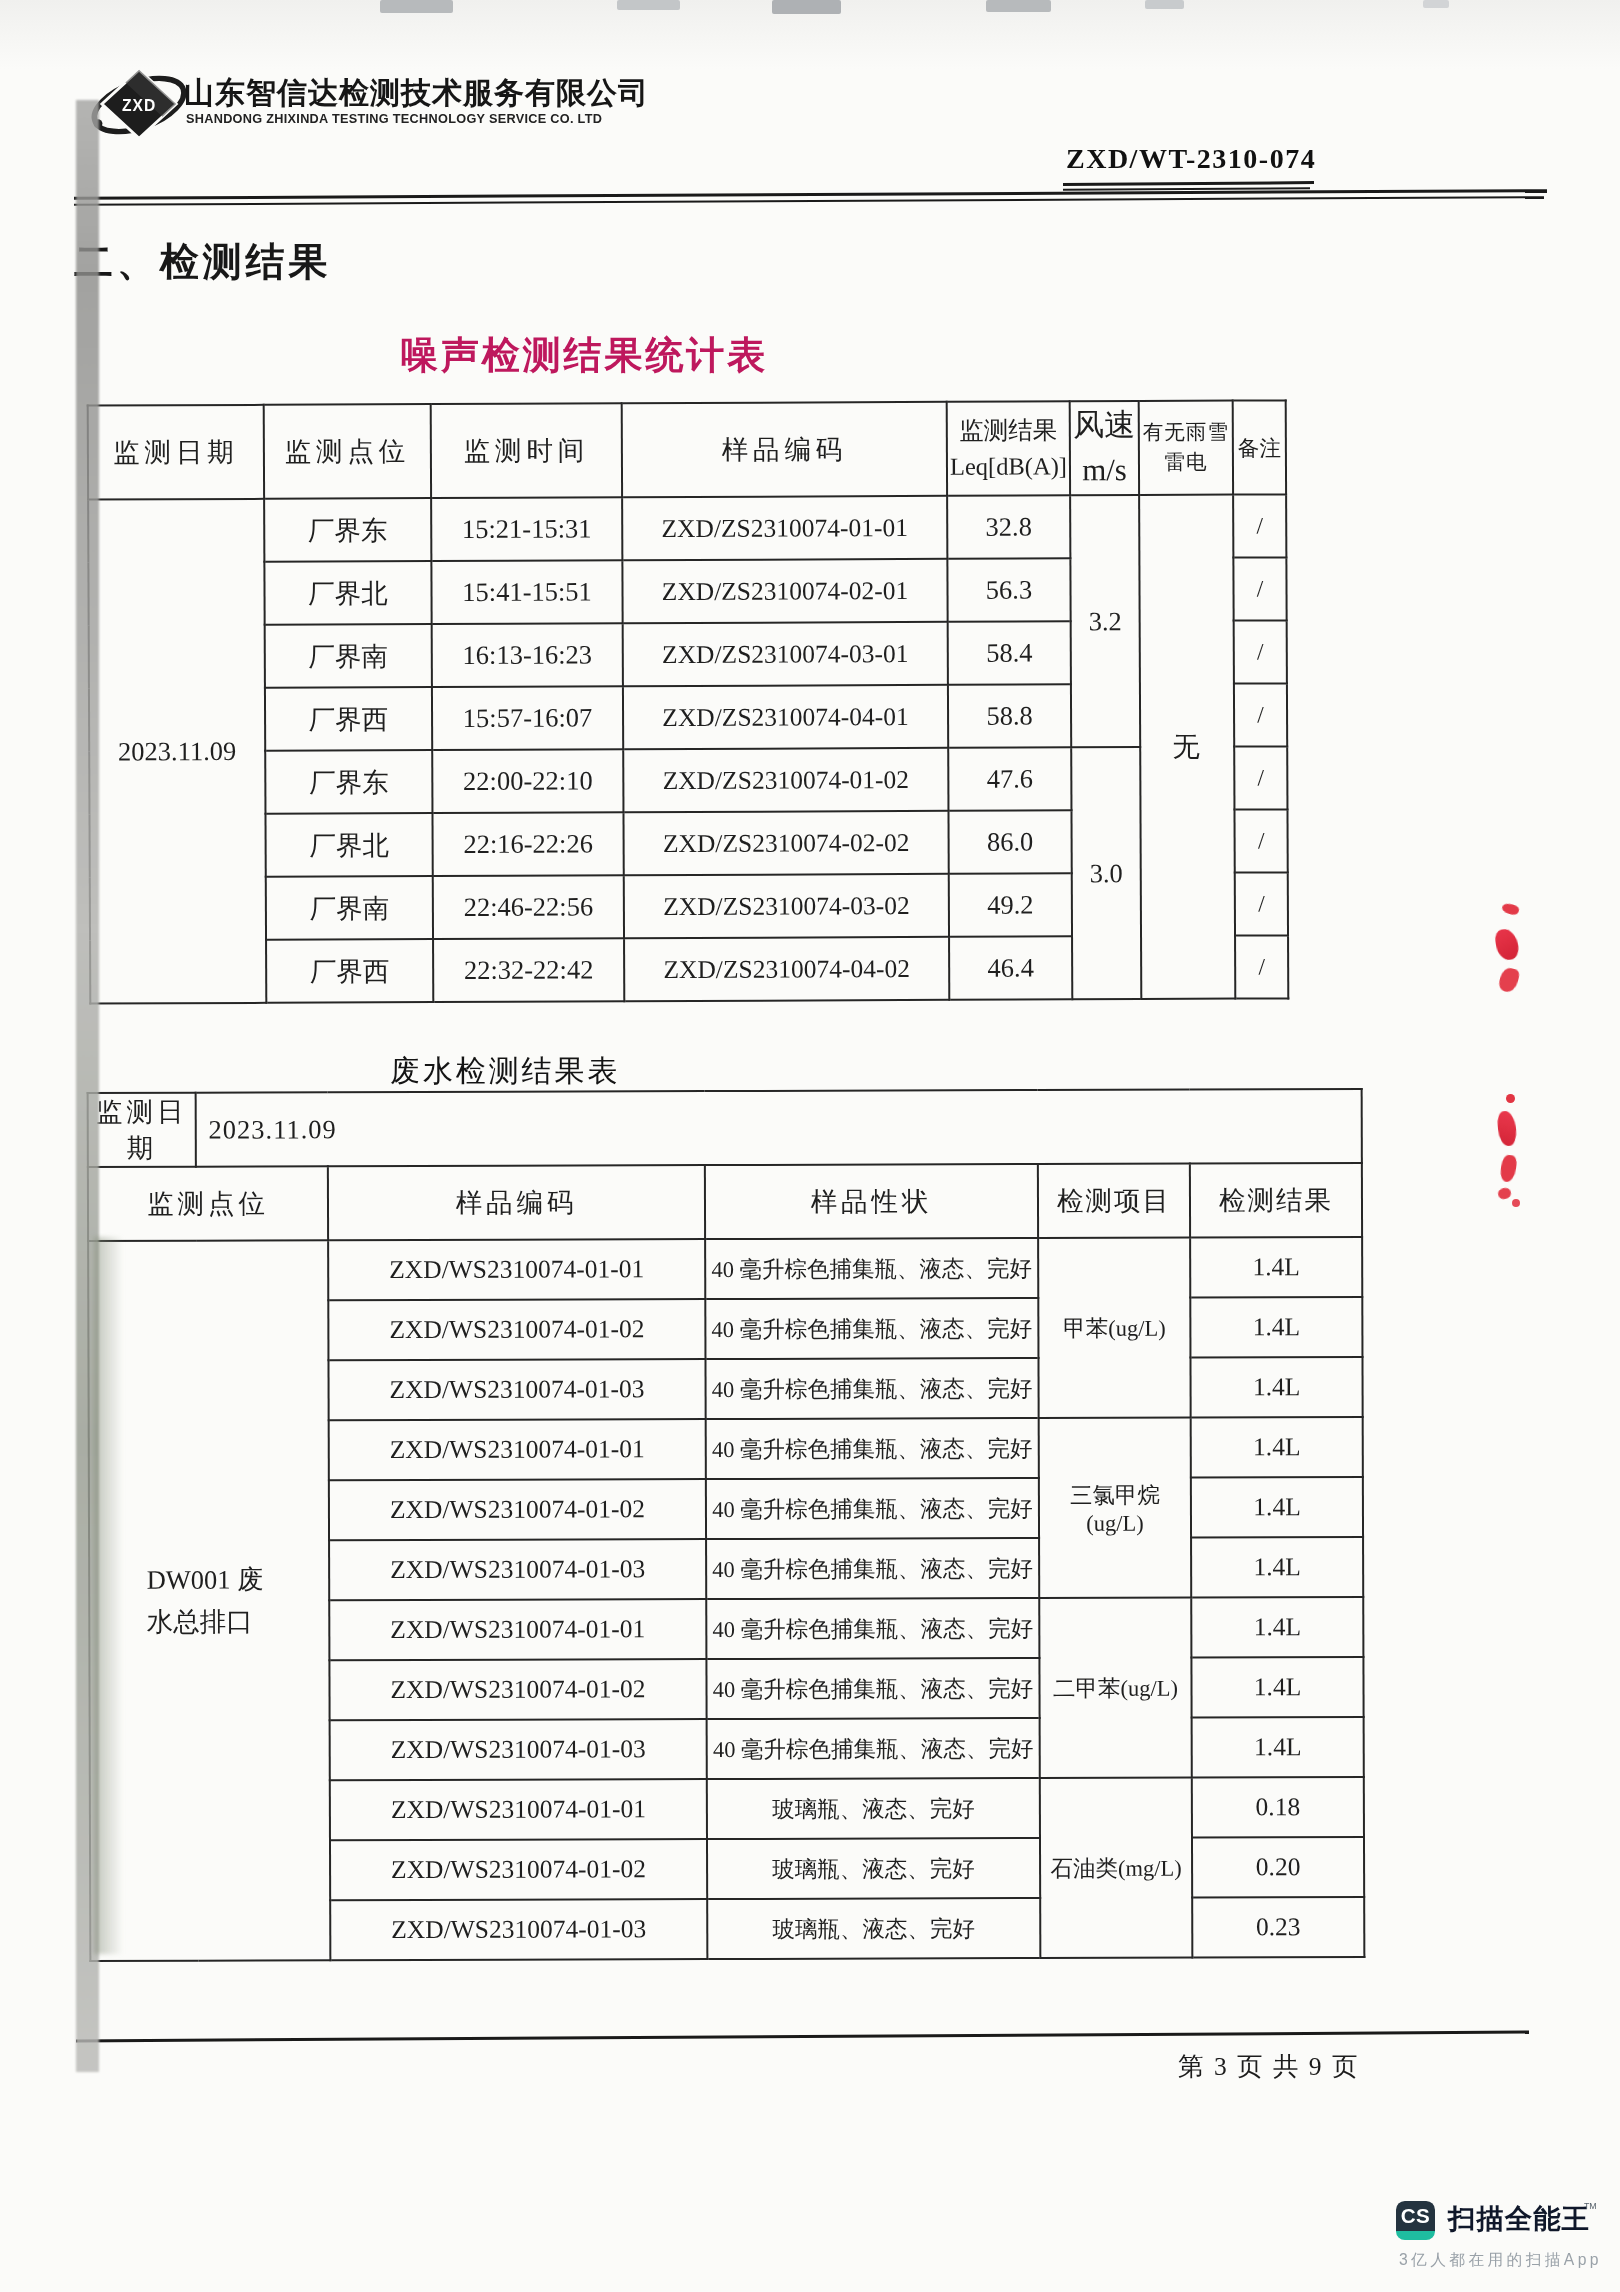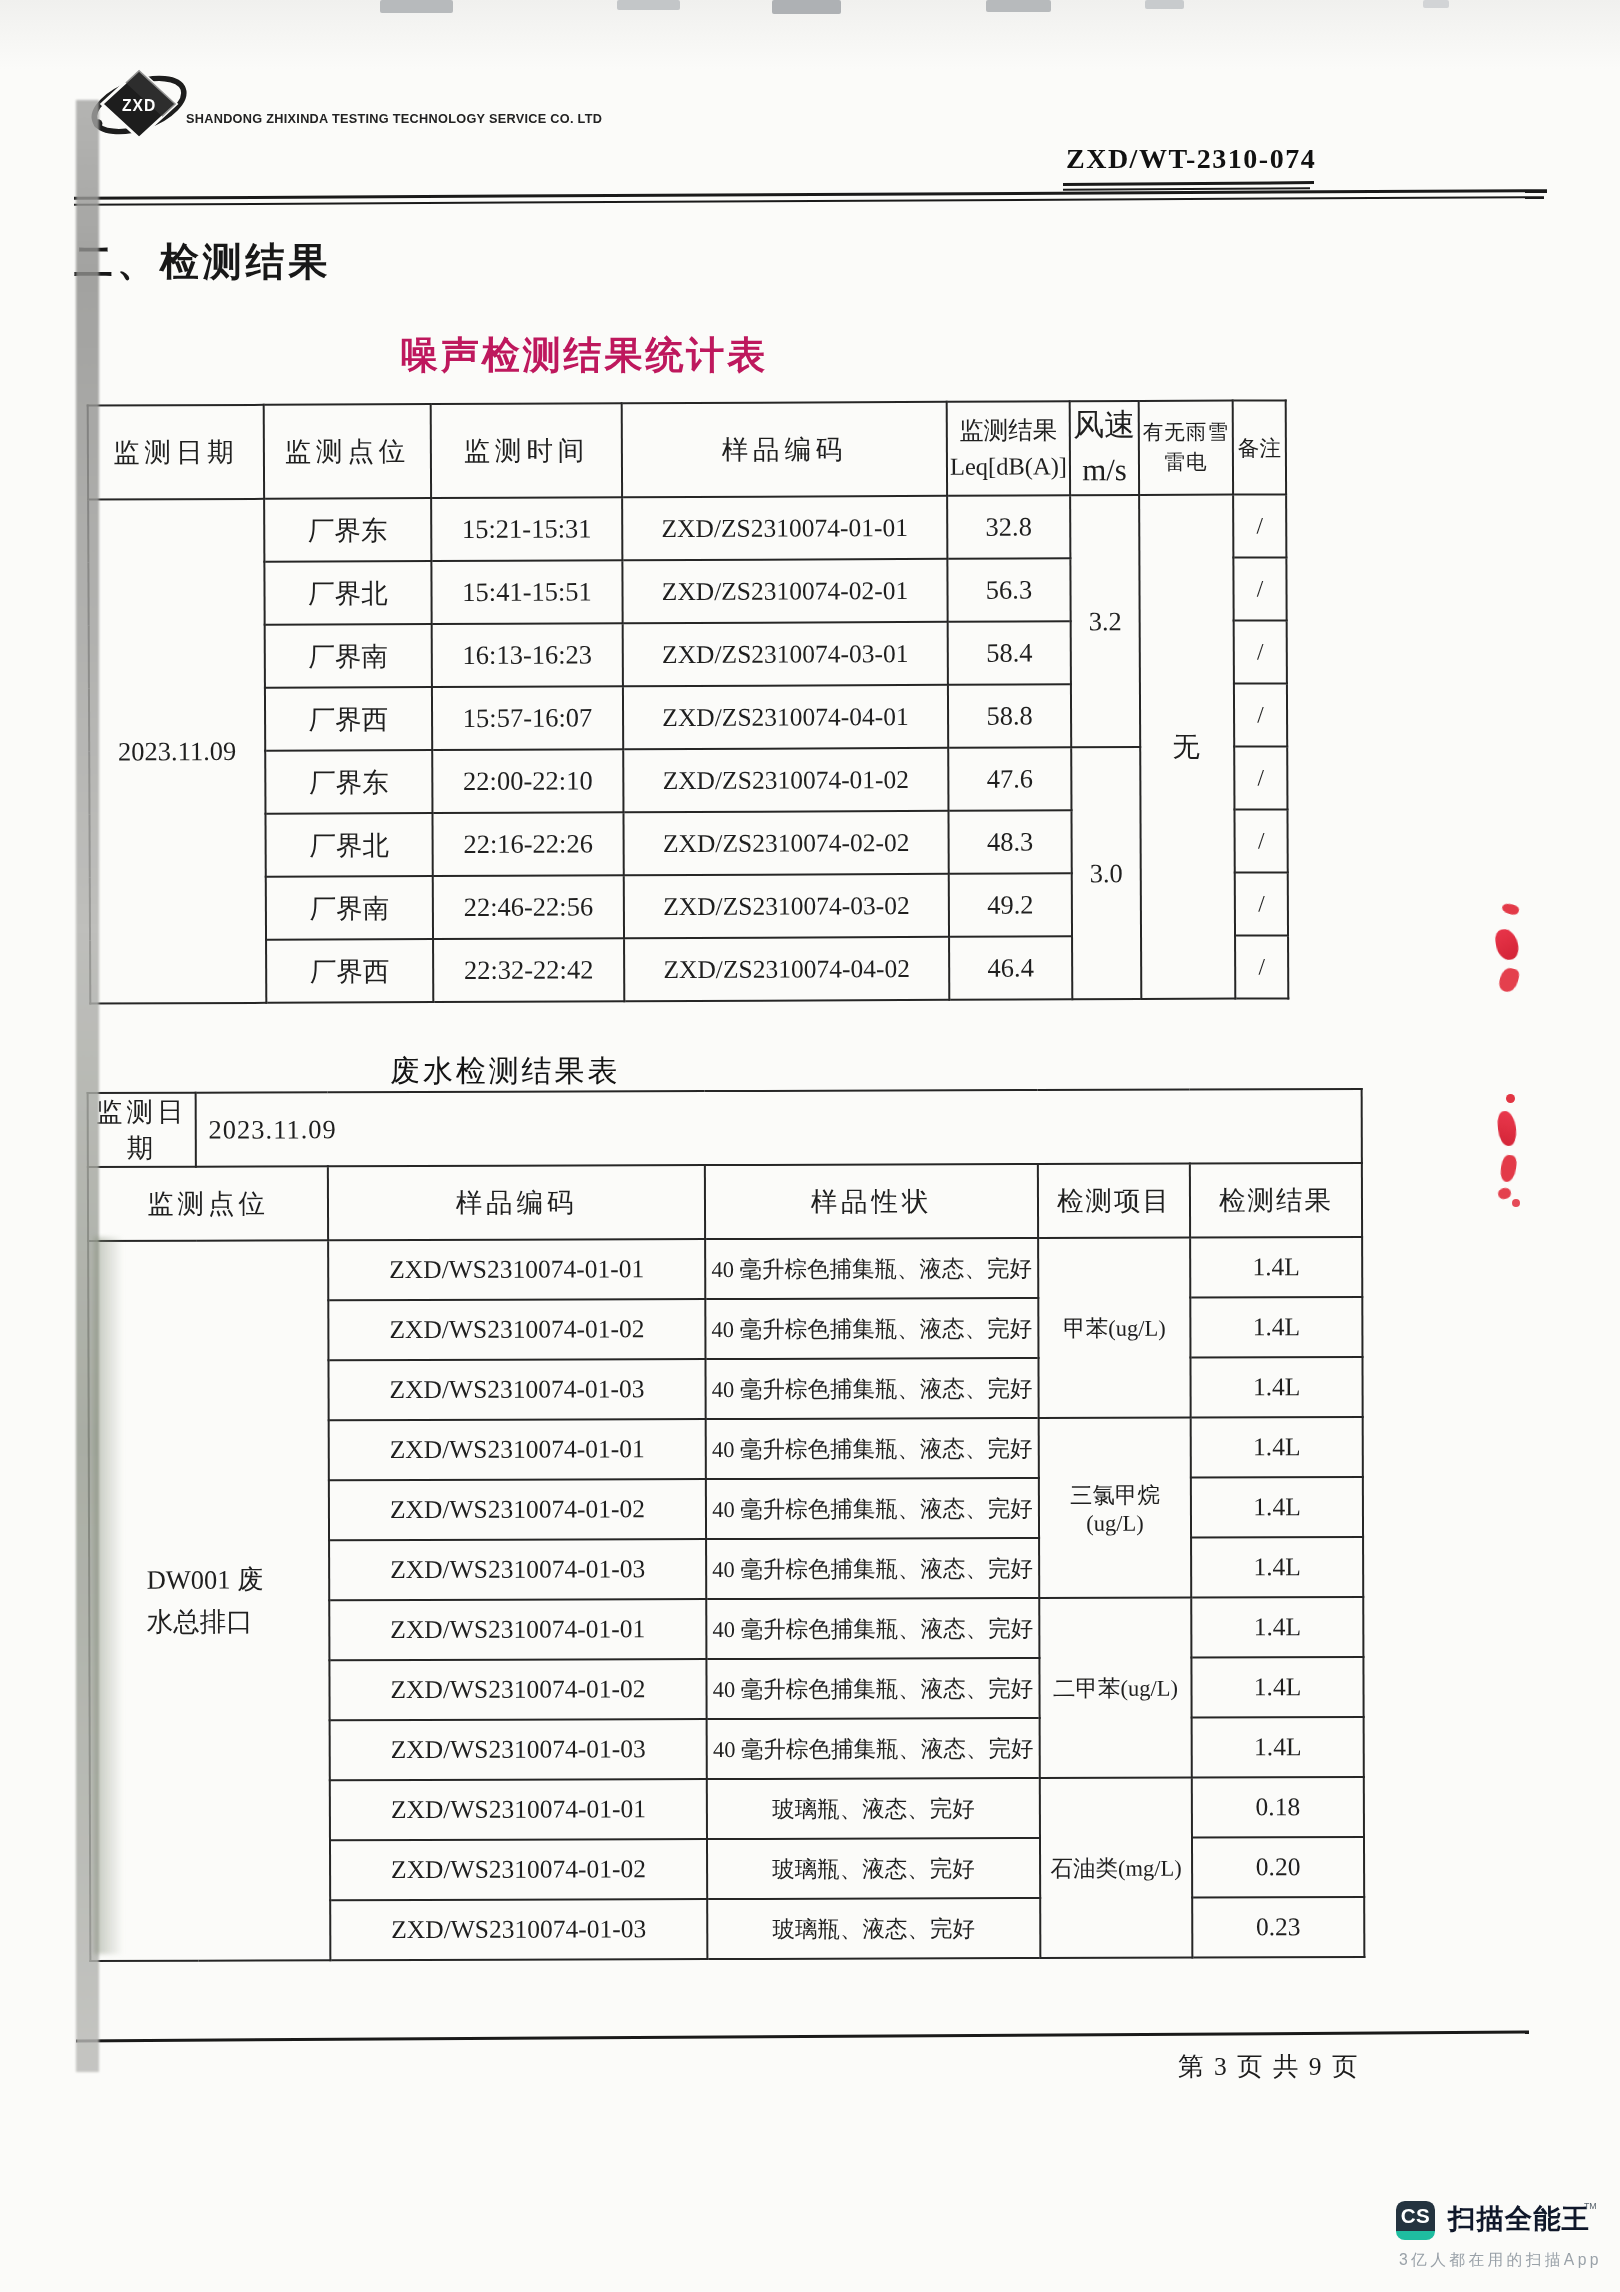--- a/index.html
+++ b/index.html
@@ -103,20 +103,21 @@
   <div class="edge-shadow"></div>
   <div class="edge-shadow2"></div>
 
   <svg class="abs" style="left:88px;top:61px;" width="108" height="88" viewBox="0 0 110 90">
     <ellipse cx="52" cy="45" rx="48" ry="23" fill="none" stroke="#1d1d1d" stroke-width="5.5" transform="rotate(-20 52 45)"></ellipse>
     <circle cx="10" cy="64" r="4.5" fill="#1d1d1d"></circle>
     <polygon points="52,9 90,44 52,79 14,44" fill="#1d1d1d" stroke="#fbfbf9" stroke-width="3"></polygon>
     <polygon points="52,9 90,44 76,57 38,22" fill="#3a3a3a" opacity=".55"></polygon>
     <text x="52" y="51" text-anchor="middle" fill="#ffffff" font-family="Liberation Sans, DejaVu Sans, sans-serif" font-size="16" font-weight="bold" letter-spacing="1">ZXD</text>
   </svg>
+  <div class="abs company-cn">山东智信达检测技术服务有限公司</div>
   <div class="abs company-en">SHANDONG ZHIXINDA TESTING TECHNOLOGY SERVICE CO. LTD</div>
   <div class="abs doc-code">ZXD/WT-2310-074</div>
   <div class="rule u1"></div>
   <div class="rule u2"></div>
   <div class="rule r1"></div>
   <div class="rule r2"></div>
 
   <div class="abs section-title">二、检测结果</div>
   <div class="abs t1-title">噪声检测结果统计表</div>
 
@@ -181,21 +182,21 @@
       <td class="cell-time">22:00-22:10</td>
       <td class="cell-code">ZXD/ZS2310074-01-02</td>
       <td class="cell-result">47.6</td>
       <td class="cell-wind" rowspan="4">3.0</td>
       <td class="cell-remark">/</td>
     </tr>
     <tr class="h-body">
       <td class="cell-point">厂界北</td>
       <td class="cell-time">22:16-22:26</td>
       <td class="cell-code">ZXD/ZS2310074-02-02</td>
-      <td class="cell-result">48.3</td>
+      <td class="cell-result">86.0</td>
       <td class="cell-remark">/</td>
     </tr>
     <tr class="h-body">
       <td class="cell-point">厂界南</td>
       <td class="cell-time">22:46-22:56</td>
       <td class="cell-code">ZXD/ZS2310074-03-02</td>
       <td class="cell-result">49.2</td>
       <td class="cell-remark">/</td>
     </tr>
     <tr class="h-body">

